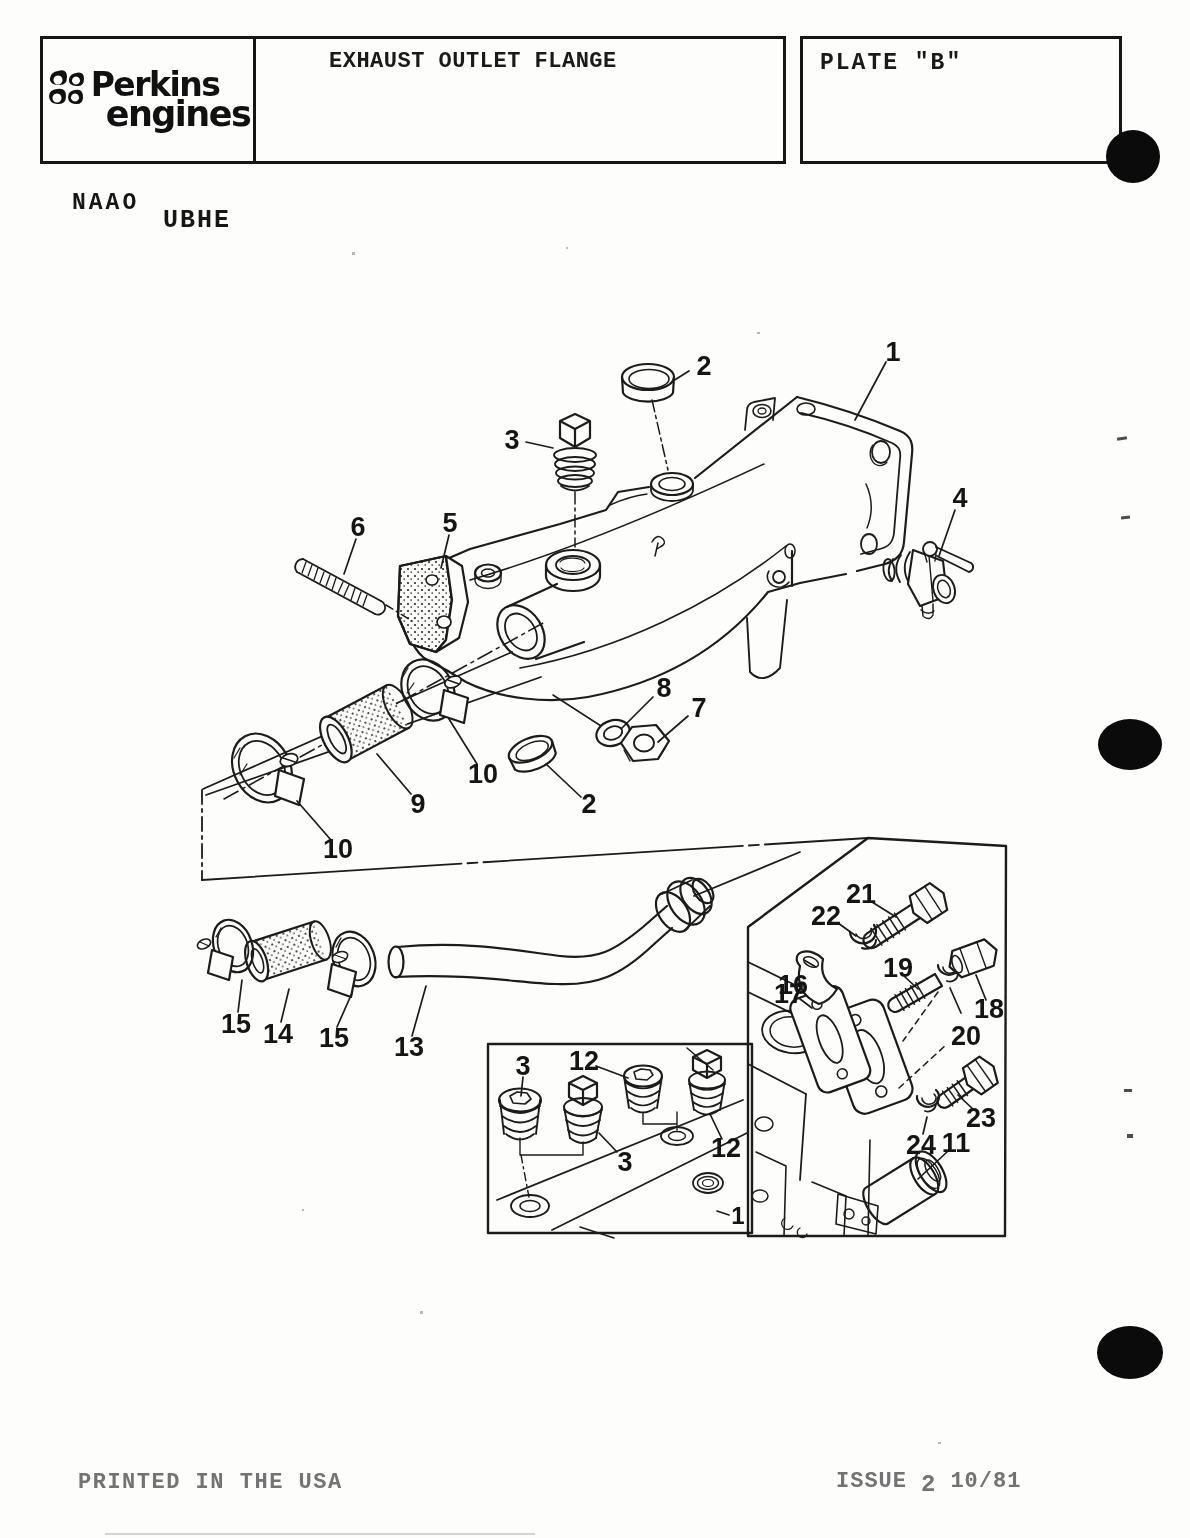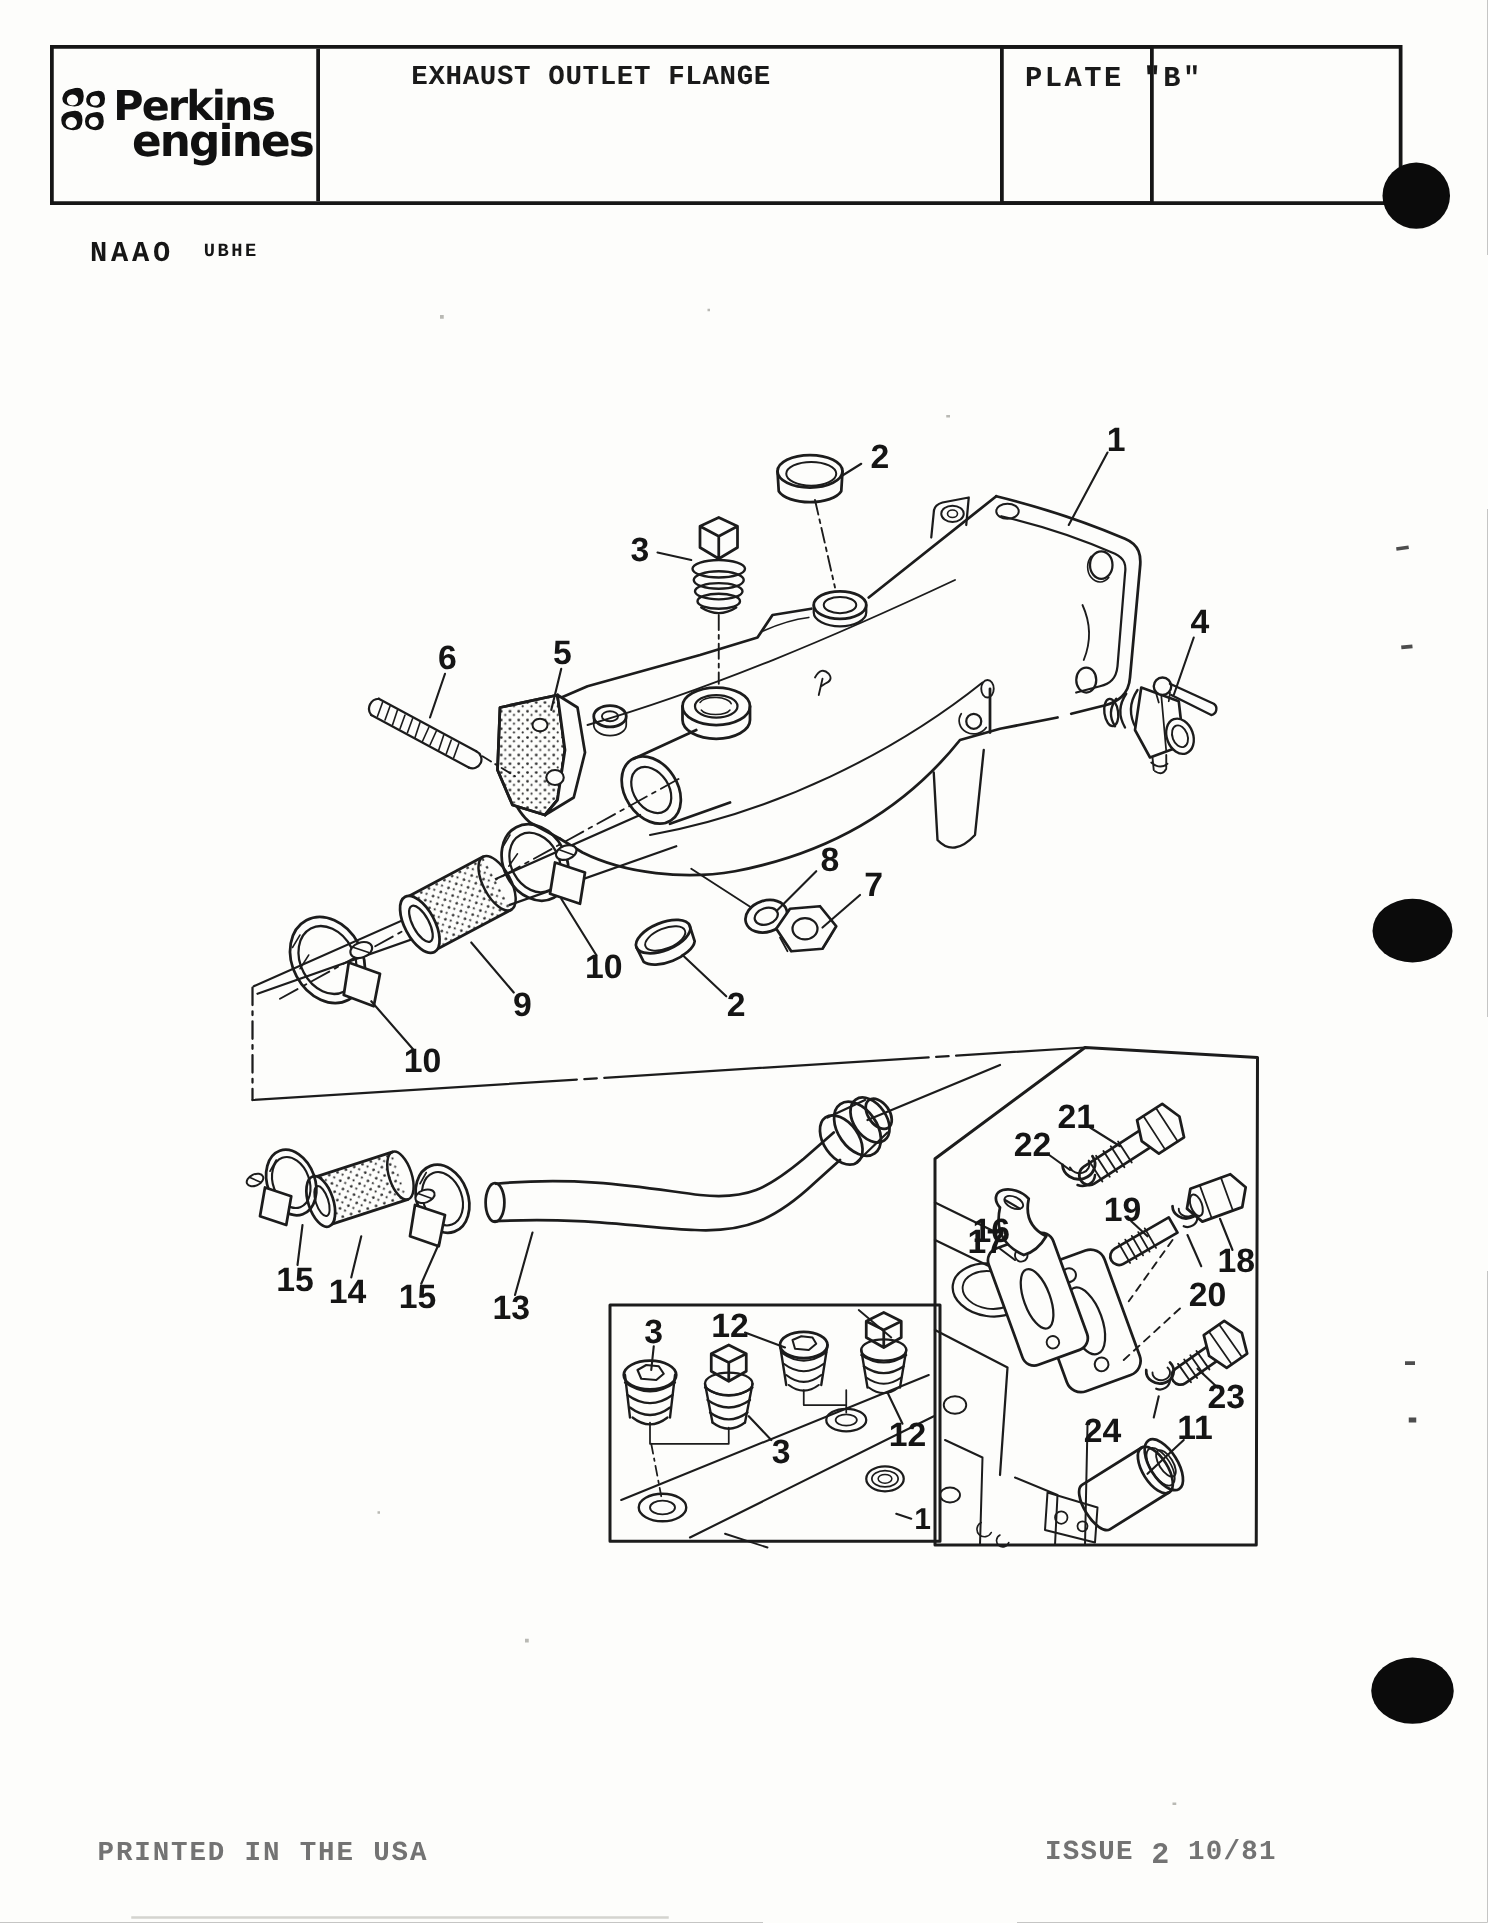--- a/index.html
+++ b/index.html
@@ -1,33 +1,33 @@
 <!DOCTYPE html>
 <html><head>
 <meta charset="utf-8">
 <style>
   html,body{margin:0;padding:0;background:#9a9a9a;}
   .page{position:relative;width:1190px;height:1538px;background:#fdfdfb;overflow:hidden;
         font-family:"Liberation Sans","DejaVu Sans",sans-serif;color:#1a1a1a;}
   .hdr-box{position:absolute;border:3px solid #161616;box-sizing:border-box;background:transparent;}
-  #hdr-main{left:40px;top:36px;width:883px;height:128px;display:flex;}
+  #hdr-main{left:40px;top:36px;width:746px;height:128px;display:flex;}
   .logo-cell{width:210px;border-right:3px solid #161616;display:flex;align-items:center;justify-content:center;}
   .logo-wrap{display:flex;align-items:flex-start;gap:3px;}
   .logo-text{font-family:"DejaVu Sans","Liberation Sans",sans-serif;font-weight:bold;letter-spacing:-1.5px;line-height:0.88;color:#111;}
   .logo-l1{font-size:33px;}
   .logo-l2{font-size:35px;padding-left:15px;}
   .title-cell{position:relative;flex:1;margin-left:16px;}
   .doc-title{position:absolute;left:57px;top:10px;font-family:"Liberation Mono","DejaVu Sans Mono",monospace;
              font-weight:700;font-size:22px;letter-spacing:0.5px;white-space:nowrap;}
   #hdr-plate{left:800px;top:36px;width:322px;height:128px;}
   .plate-text{padding:11px 0 0 17px;font-family:"Liberation Mono","DejaVu Sans Mono",monospace;
               font-weight:700;font-size:23px;letter-spacing:2px;}
   .code{position:absolute;font-family:"Liberation Mono","DejaVu Sans Mono",monospace;font-weight:700;color:#161616;}
   #code-naao{left:72px;top:190px;font-size:23px;letter-spacing:3px;}
-  #code-ubhe{left:163px;top:193px;font-size:15px;letter-spacing:2px;}
+  #code-ubhe{left:163px;top:206px;font-size:25px;letter-spacing:2px;}
   svg.diagram{position:absolute;left:0;top:0;}
   .co{position:absolute;transform:translate(-50%,-50%);font-size:27px;font-weight:600;color:#151515;
       font-family:"Liberation Sans","DejaVu Sans",sans-serif;white-space:nowrap;}
   .co.small{font-size:24px;}
   .hole{position:absolute;background:#0b0b0b;border-radius:50%;}
   .footer-text{position:absolute;font-family:"Liberation Mono","DejaVu Sans Mono",monospace;font-weight:700;color:#737373;}
   #footer-printed{left:78px;top:1470px;font-size:22px;letter-spacing:1.5px;}
   #footer-issue{left:836px;top:1469px;font-size:22px;letter-spacing:1px;display:flex;align-items:flex-start;gap:14px;}
   #footer-issue .num{font-size:24px;position:relative;top:2px;}
   .speck{position:absolute;background:#b9b9b4;}
@@ -439,21 +439,21 @@
   <div class="co" style="left:966px;top:1036px;">20</div>
   <div class="co" style="left:236px;top:1024px;">15</div>
   <div class="co" style="left:278px;top:1034px;">14</div>
   <div class="co" style="left:334px;top:1038px;">15</div>
   <div class="co" style="left:409px;top:1047px;">13</div>
   <div class="co" style="left:523px;top:1066px;">3</div>
   <div class="co" style="left:584px;top:1061px;">12</div>
   <div class="co" style="left:726px;top:1148px;">12</div>
   <div class="co" style="left:625px;top:1162px;">3</div>
   <div class="co" style="left:981px;top:1118px;">23</div>
-  <div class="co" style="left:882px;top:1145px;">24</div>
+  <div class="co" style="left:921px;top:1145px;">24</div>
   <div class="co" style="left:956px;top:1143px;">11</div>
   <div class="co small" style="left:738px;top:1216px;">1</div>
 
   <div class="hole" style="left:1106px;top:130px;width:54px;height:53px;"></div>
   <div class="hole" style="left:1098px;top:719px;width:64px;height:51px;"></div>
   <div class="hole" style="left:1097px;top:1326px;width:66px;height:53px;"></div>
 
   <div class="edge-dash" style="left:1117px;top:437px;width:10px;height:3px;transform:rotate(-8deg);"></div>
   <div class="edge-dash" style="left:1121px;top:516px;width:9px;height:3px;transform:rotate(-6deg);"></div>
   <div class="edge-dash" style="left:1124px;top:1089px;width:8px;height:3px;"></div>

